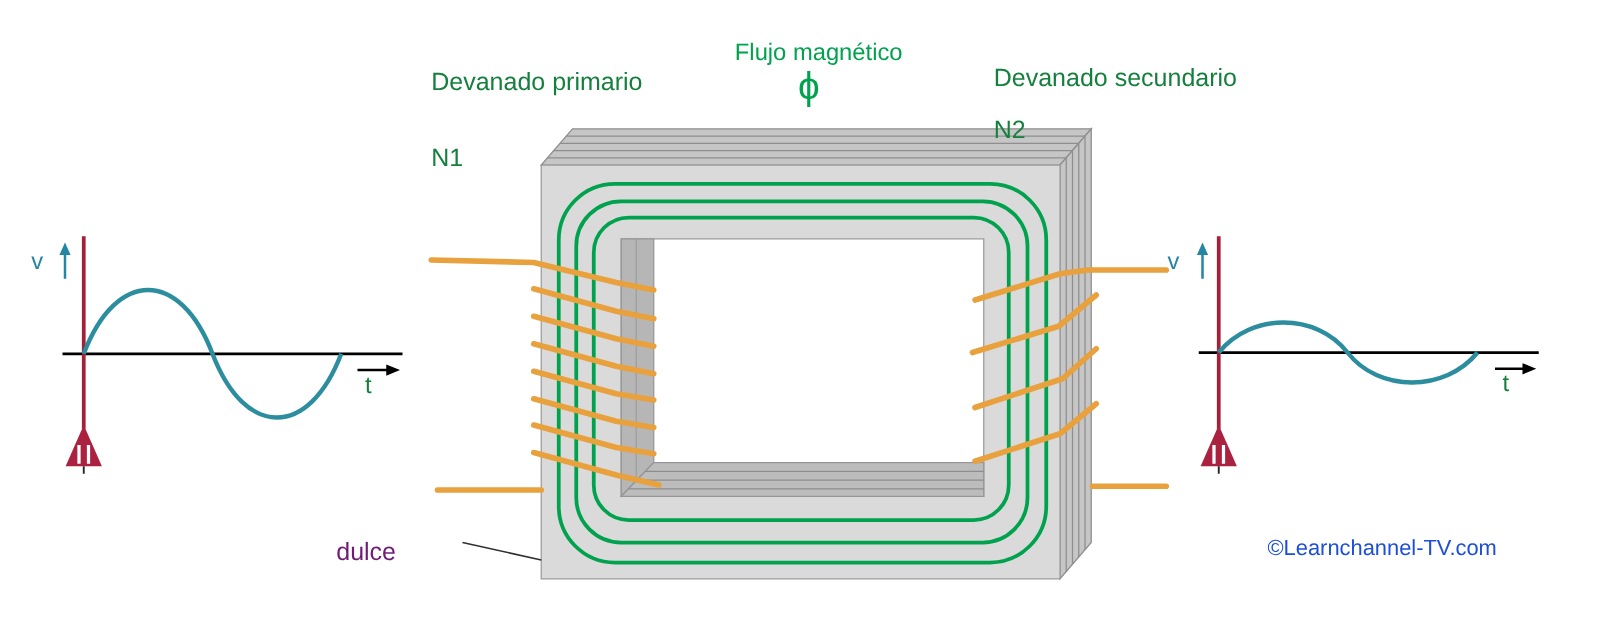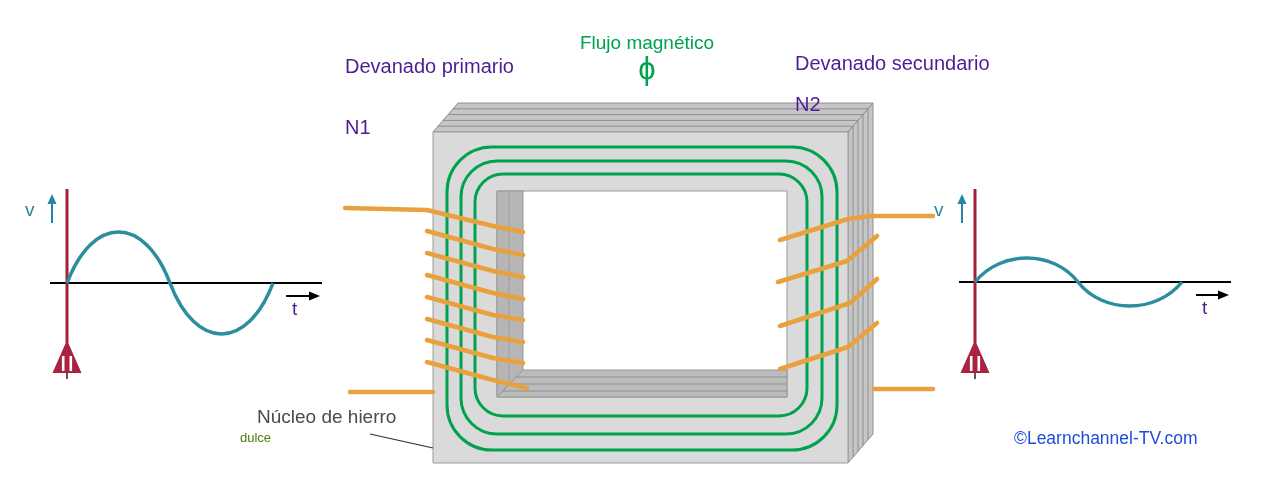--- a/index.html
+++ b/index.html
@@ -1,29 +1,29 @@
 <!DOCTYPE html>
 <html><head>
 <meta charset="utf-8">
 <style>
   html,body{margin:0;padding:0;background:#ffffff;}
   .stage{
     position:relative;width:1281px;height:504px;background:#ffffff;overflow:hidden;
     font-family:"Liberation Sans",sans-serif;
   }
   .stage svg{position:absolute;left:0;top:0;}
-  .lbl{position:absolute;white-space:nowrap;color:#4c1d95;line-height:1.1;}
+  .lbl{position:absolute;white-space:nowrap;color:#15803d;line-height:1.1;}
   .lbl-primary   {left:345px;top:55px;font-size:20px;}
   .lbl-n1        {left:345px;top:84px;font-size:20px;margin-top:32px;}
-  .lbl-flux      {left:572px;top:33px;width:150px;text-align:center;font-size:19px;color:#00a24e;}
+  .lbl-flux      {left:572px;top:33px;width:150px;text-align:right;font-size:19px;color:#00a24e;}
   .lbl-phi       {left:572px;top:52px;width:150px;text-align:center;font-size:31px;color:#00a24e;}
   .lbl-secondary {left:795px;top:52px;font-size:20px;text-align:center;}
   .lbl-n2        {left:795px;top:93px;font-size:20px;}
   .lbl-core1     {left:257px;top:407px;font-size:19px;color:#4a4a4a;}
-  .lbl-core2     {left:240px;top:431px;font-size:13px;color:#4d7c0f;}
+  .lbl-core2     {left:269px;top:431px;font-size:20px;color:#701a75;}
   .lbl-watermark {left:1014px;top:429px;font-size:17.5px;color:#1d4ed8;}
   .lbl-v-left    {left:25px;top:200px;font-size:19px;color:#2585a5;}
   .lbl-t-left    {left:292px;top:299px;font-size:19px;}
   .lbl-v-right   {left:934px;top:200px;font-size:19px;color:#2585a5;}
   .lbl-t-right   {left:1202px;top:298px;font-size:19px;}
 </style>
 </head>
 <body>
 
 <div class="stage">
@@ -121,21 +121,20 @@
       <polygon points="1229,295 1218,290.5 1218,299.5" fill="#000000"></polygon>
     </g>
   </svg>
 
   <div class="lbl lbl-primary">Devanado primario</div>
   <div class="lbl lbl-n1">N1</div>
   <div class="lbl lbl-flux">Flujo magnético</div>
   <div class="lbl lbl-phi">ϕ</div>
   <div class="lbl lbl-secondary">Devanado secundario</div>
   <div class="lbl lbl-n2">N2</div>
-  <div class="lbl lbl-core1">Núcleo de hierro</div>
   <div class="lbl lbl-core2">dulce</div>
   <div class="lbl lbl-watermark">©Learnchannel-TV.com</div>
   <div class="lbl lbl-v-left">v</div>
   <div class="lbl lbl-t-left">t</div>
   <div class="lbl lbl-v-right">v</div>
   <div class="lbl lbl-t-right">t</div>
 
 </div>
 
 </body></html>

